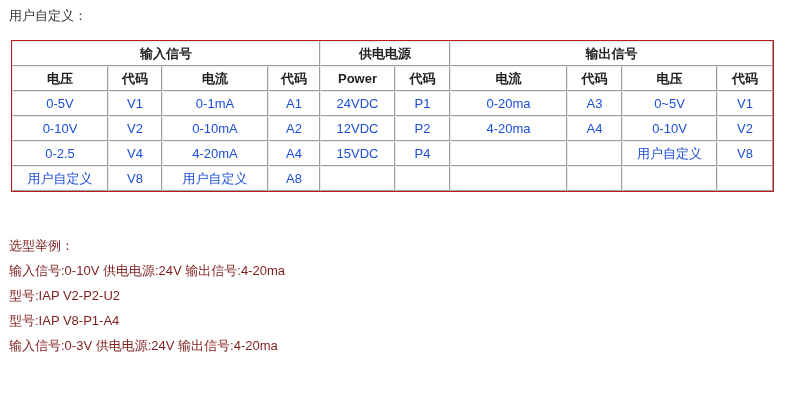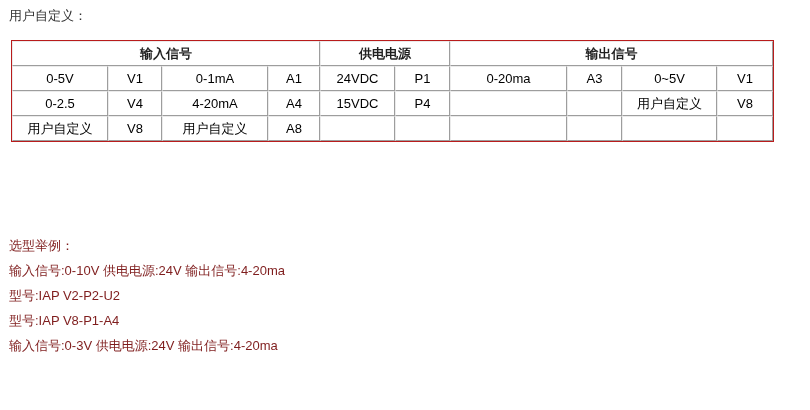--- a/index.html
+++ b/index.html
@@ -30,21 +30,21 @@
     text-align: center;
     vertical-align: middle;
     white-space: nowrap;
     overflow: hidden;
     border-top: 1px solid #ebebeb;
     border-left: 1px solid #ebebeb;
     border-right: 1px solid #9d9d9d;
     border-bottom: 1px solid #9d9d9d;
   }
   .sel-table th { color: #1f1f1f; font-weight: bold; }
-  .sel-table td { color: #000000; }
+  .sel-table td { color: #1d4ed8; }
   .examples {
     position: absolute; left: 9px; top: 233px;
     font-size: 13px; line-height: 25px; color: #7f1d1d;
   }
 </style>
 </head>
 <body>
 
 <div class="page">
 
@@ -62,33 +62,57 @@
         <col style="width:55px">
       <col style="width:95px">
         <col style="width:56px">
     </colgroup>
     <thead>
       <tr>
         <th colspan="4">输入信号</th>
         <th colspan="2">供电电源</th>
         <th colspan="4">输出信号</th>
       </tr>
+      <tr>
+        <th>电压</th>
+        <th>代码</th>
+        <th>电流</th>
+        <th>代码</th>
+        <th>Power</th>
+        <th>代码</th>
+        <th>电流</th>
+        <th>代码</th>
+        <th>电压</th>
+        <th>代码</th>
+      </tr>
     </thead>
     <tbody>
       <tr>
         <td>0-5V</td>
         <td>V1</td>
         <td>0-1mA</td>
         <td>A1</td>
         <td>24VDC</td>
         <td>P1</td>
         <td>0-20ma</td>
         <td>A3</td>
         <td>0~5V</td>
         <td>V1</td>
+      </tr>
+      <tr>
+        <td>0-10V</td>
+        <td>V2</td>
+        <td>0-10mA</td>
+        <td>A2</td>
+        <td>12VDC</td>
+        <td>P2</td>
+        <td>4-20ma</td>
+        <td>A4</td>
+        <td>0-10V</td>
+        <td>V2</td>
       </tr>
       <tr>
         <td>0-2.5</td>
         <td>V4</td>
         <td>4-20mA</td>
         <td>A4</td>
         <td>15VDC</td>
         <td>P4</td>
         <td></td>
         <td></td>

